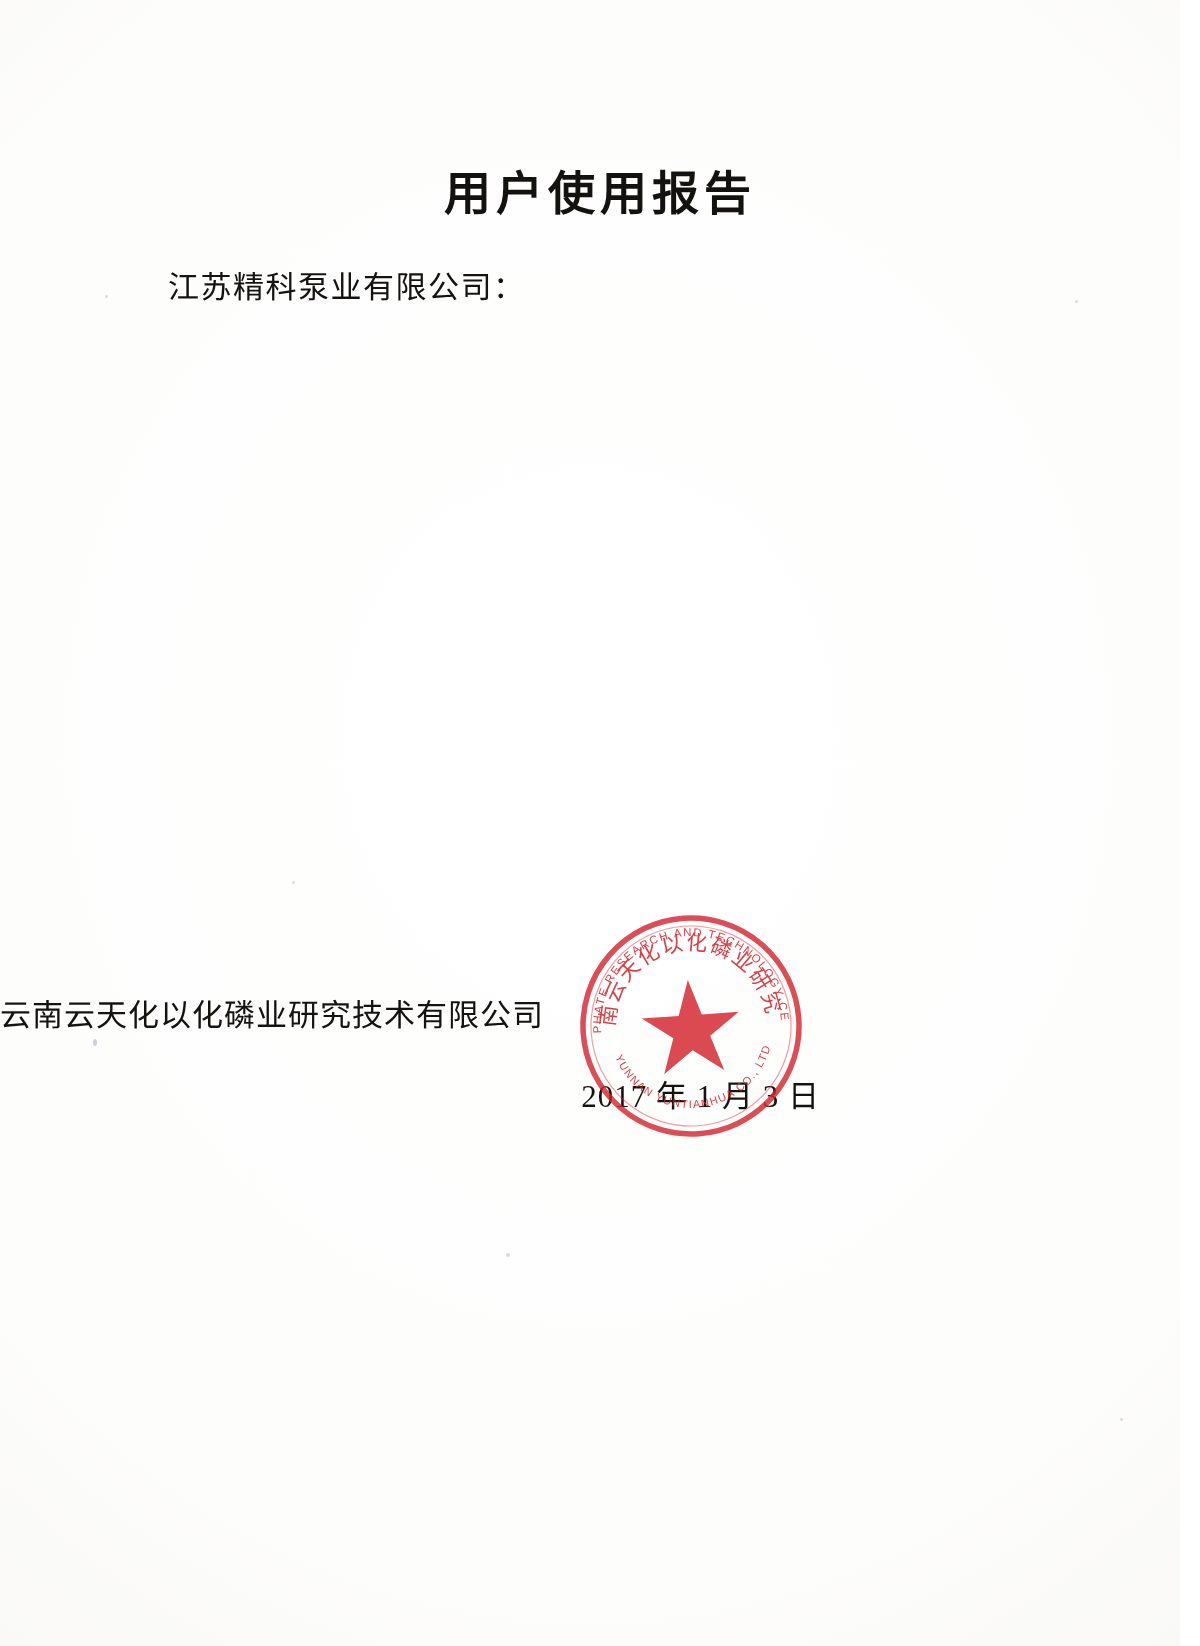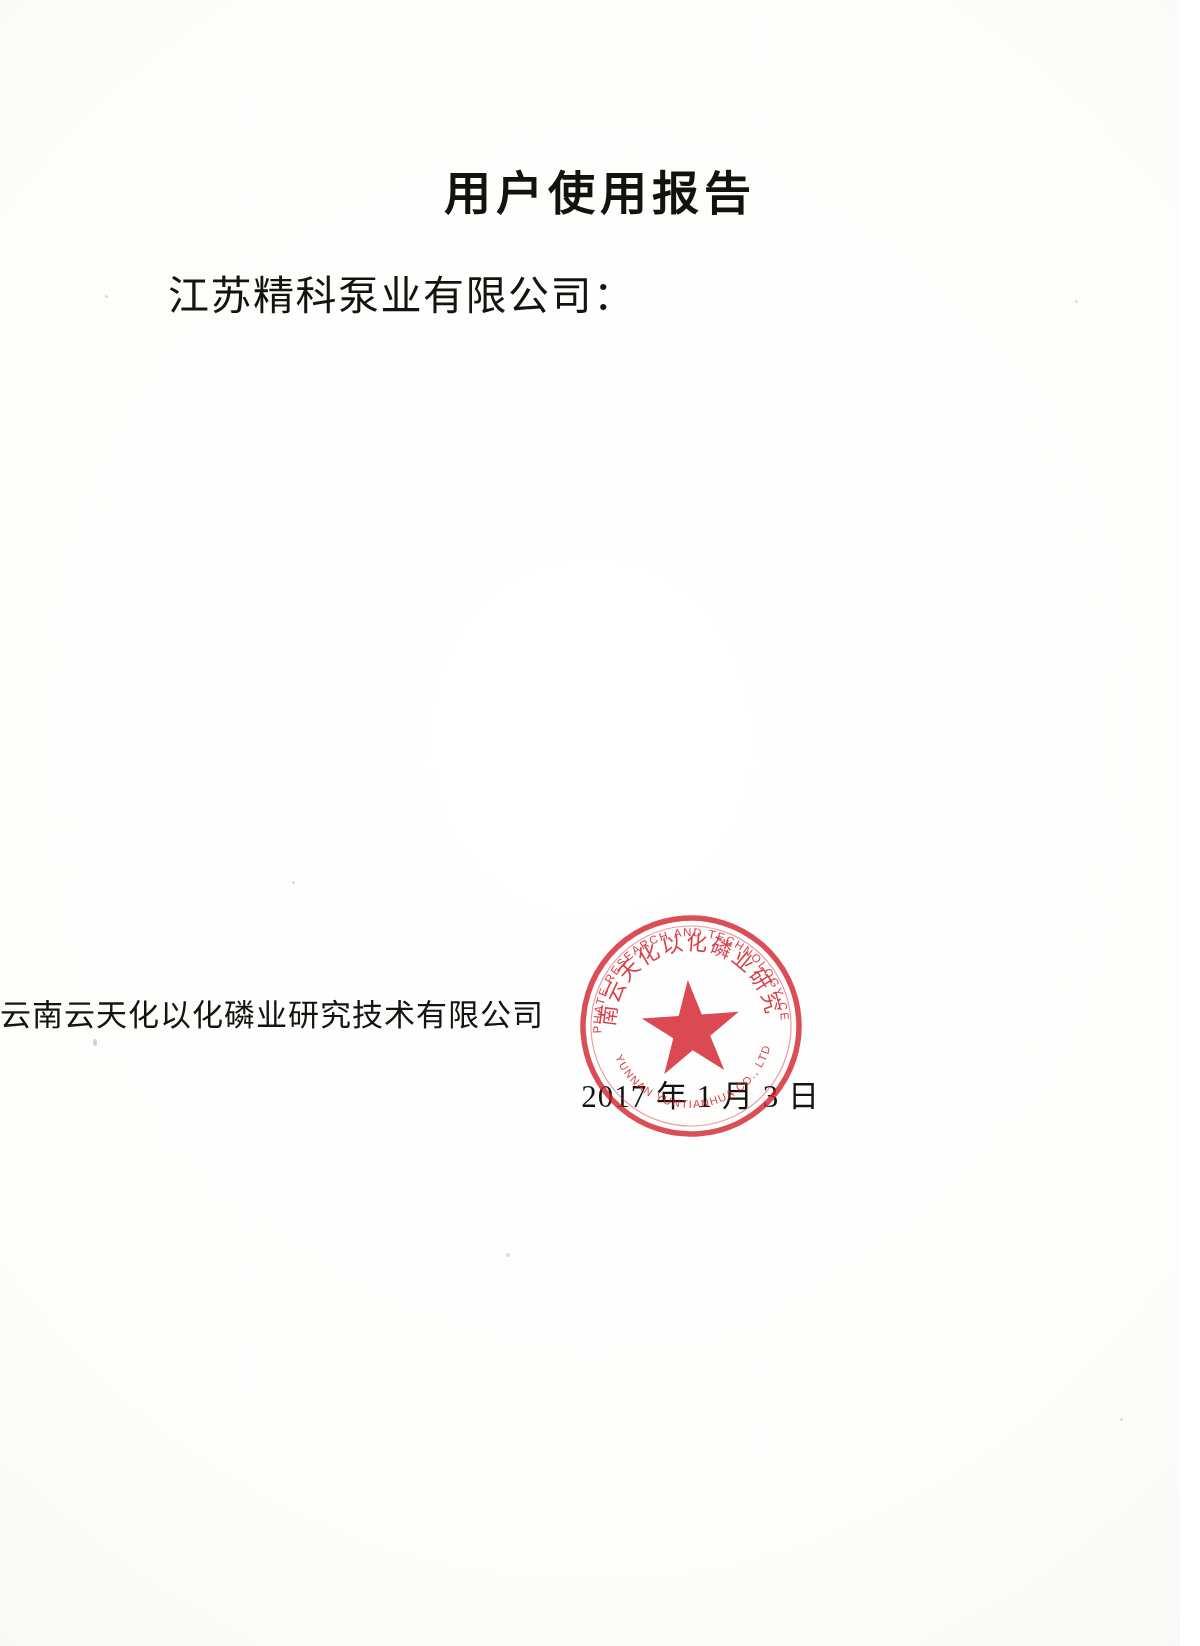--- a/index.html
+++ b/index.html
@@ -42,21 +42,21 @@
     letter-spacing: 5px;
     color: #14120f;
     font-family: "DejaVu Serif", "Liberation Serif", serif;
     font-weight: 700;
   }
 
   .salutation {
     position: absolute;
     top: 262px;
     left: 168px;
-    font-size: 41px;
+    font-size: 31px;
     letter-spacing: 1.5px;
     color: #15130f;
   }
 
   .body-copy {
     position: absolute;
     top: 386px;
     left: 168px;
     width: 856px;
     font-size: 31px;

